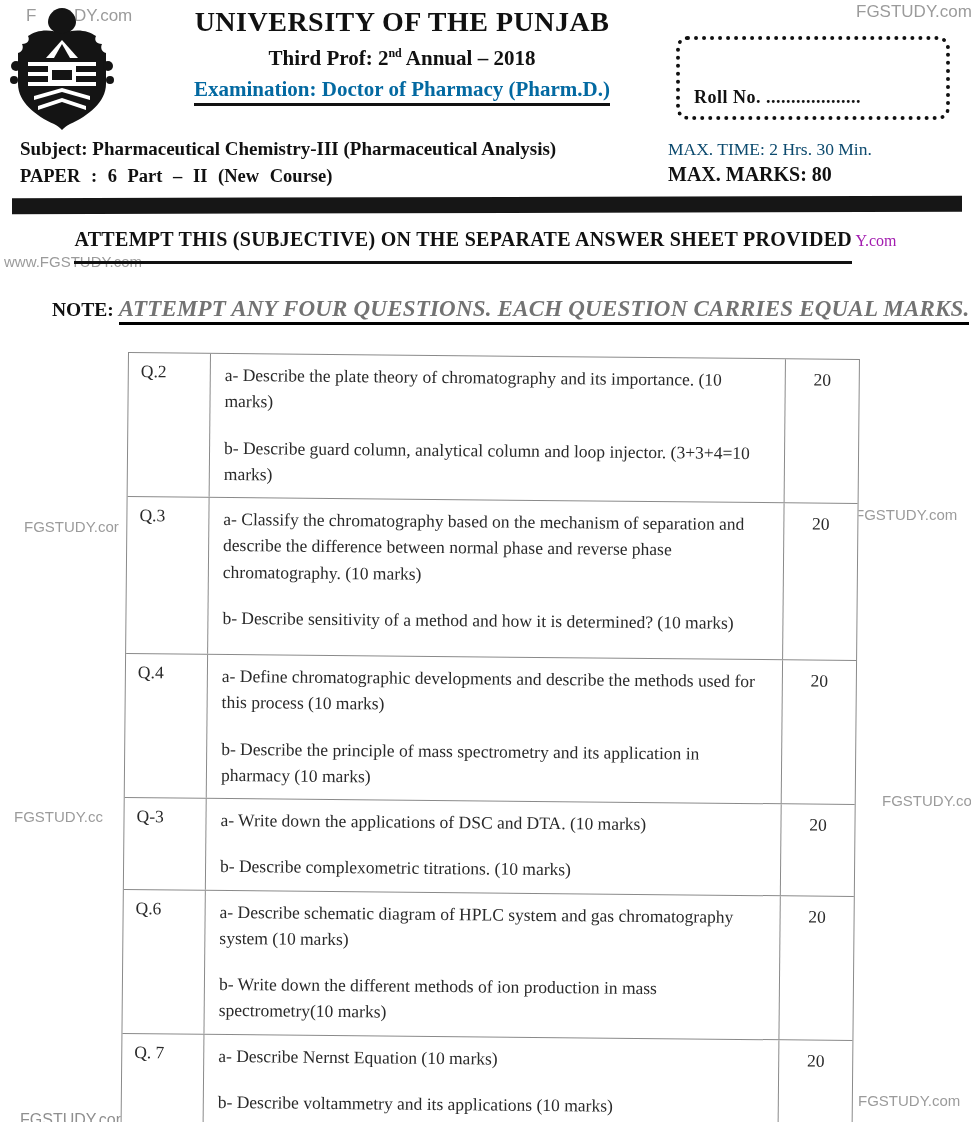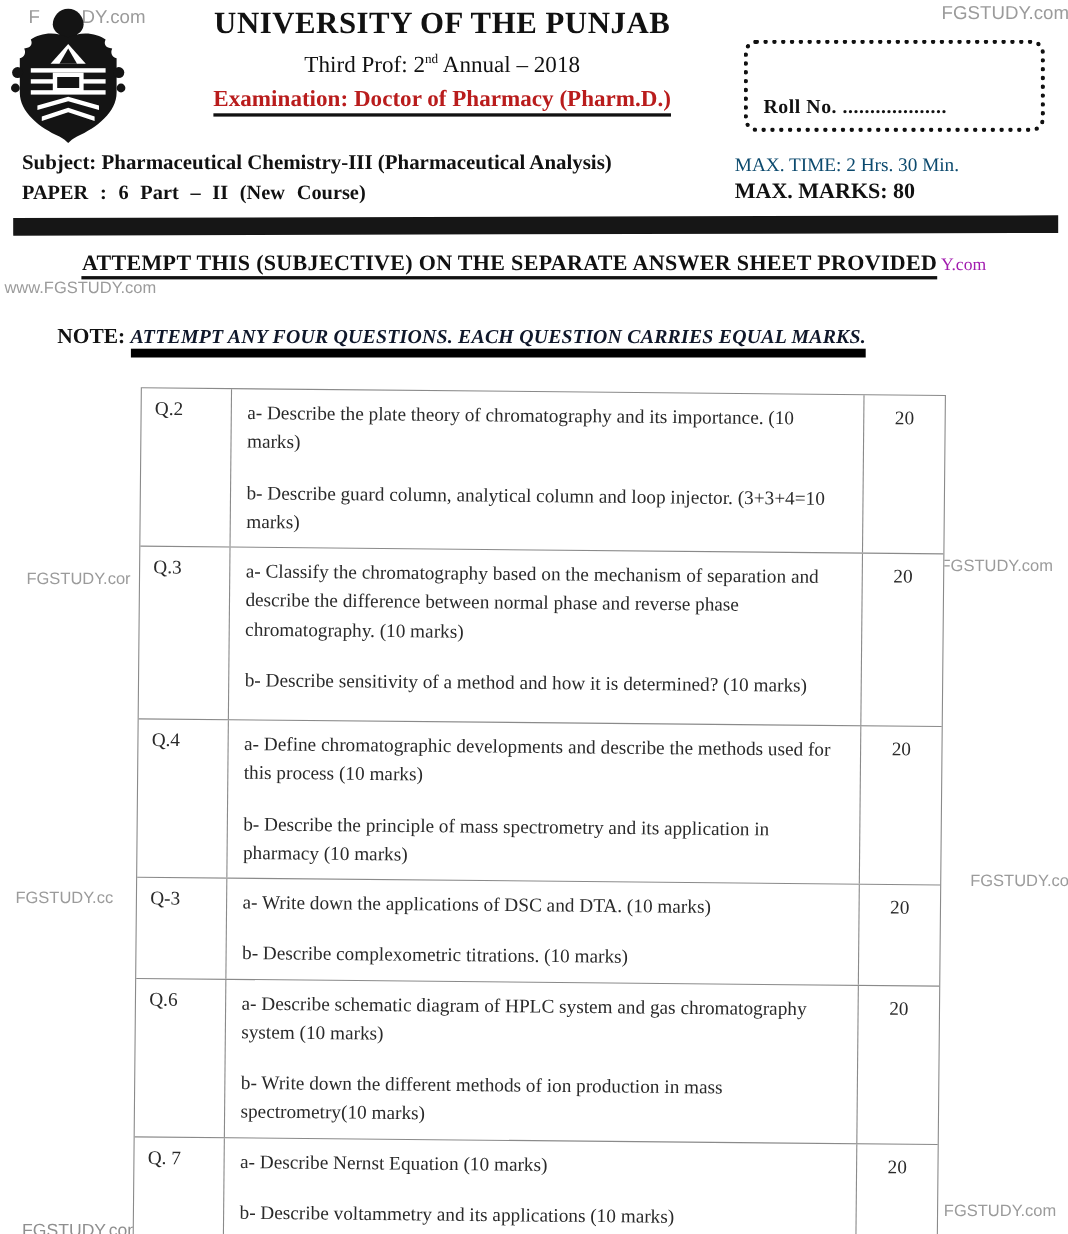--- a/index.html
+++ b/index.html
@@ -48,26 +48,26 @@
 
   .head-center {
     position: absolute; left: 128px; top: 6px; width: 548px;
     text-align: center;
   }
   .univ-title {
     font-size: 28px; font-weight: bold; letter-spacing: 0.5px;
     color: #111;
   }
   .session-line {
-    font-size: 21px; font-weight: normal; margin-top: 8px; color: #111;
+    font-size: 21px; font-weight: bold; margin-top: 8px; color: #111;
   }
   .session-line sup { font-size: 12px; }
   .exam-line {
     display: inline-block;
-    font-size: 21px; font-weight: bold; margin-top: 6px; color: #b91c1c;
+    font-size: 21px; font-weight: bold; margin-top: 6px; color: #0369a1;
     border-bottom: 3px solid #111; padding-bottom: 1px;
   }
 
   .roll-box {
     position: absolute; left: 676px; top: 36px; width: 274px; height: 84px;
     border: 4px dotted #111; border-radius: 12px;
   }
   .roll-box .roll-text {
     position: absolute; left: 14px; bottom: 8px;
     font-size: 18px; font-weight: bold; color: #111; letter-spacing: 0.5px;
@@ -95,34 +95,34 @@
     background: #161616; transform: rotate(-0.15deg);
   }
 
   .attempt-line {
     position: absolute; left: 0; top: 228px; width: 971px;
     text-align: center; white-space: nowrap;
   }
   .attempt-text {
     display: inline-block;
     font-size: 20px; font-weight: bold; color: #111;
-    border-bottom: 3px solid #111; padding-bottom: 0;
+    border-bottom: 3px solid #111; padding-bottom: 10px;
     letter-spacing: 0.3px;
   }
 
   .note-line {
     position: absolute; left: 52px; top: 296px; width: 900px;
     white-space: nowrap;
   }
   .note-label {
     font-size: 19.5px; font-weight: bold; color: #111;
   }
   .note-text {
-    font-size: 18px; font-weight: bold; font-style: italic; color: #0f172a;
-    border-bottom: 8px solid #000000; padding-bottom: 1px;
+    font-size: 23px; font-weight: bold; font-style: italic; color: #737373;
+    border-bottom: 3px solid #000000; padding-bottom: 1px;
     letter-spacing: 0.2px;
   }
 
   .q-table {
     position: absolute; left: 128px; top: 352px; width: 732px;
     border: 1.5px solid #8a8a8a;
     transform: rotate(0.55deg);
     transform-origin: top left;
     background: #fff;
   }

